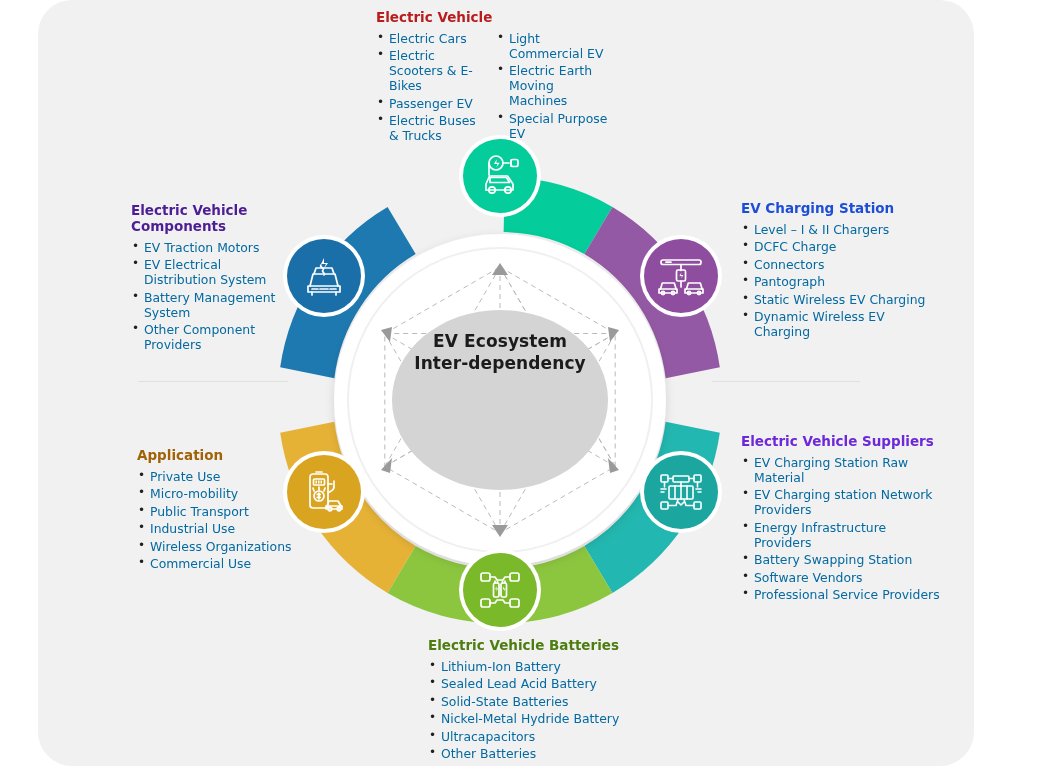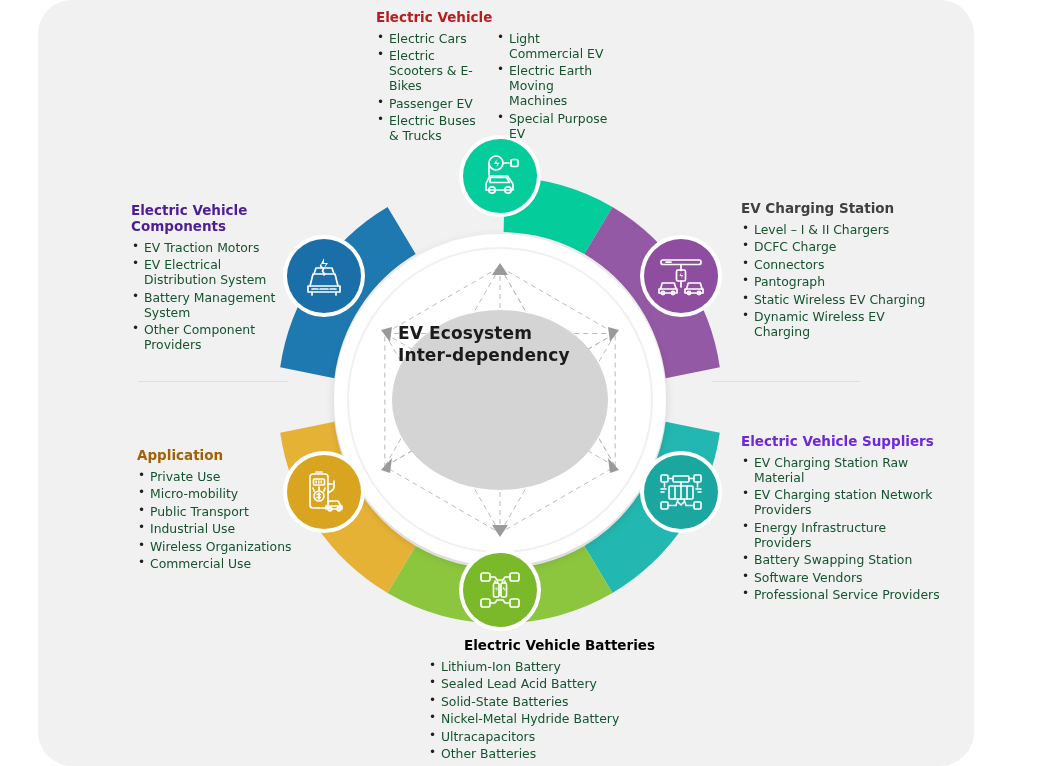--- a/index.html
+++ b/index.html
@@ -14,21 +14,22 @@
     background:#f1f1f1;
     border-radius:34px;
     overflow:hidden;
   }
   #stage{position:absolute;left:0;top:0;width:1054px;height:766px;}
   #wheel{position:absolute;left:277px;top:177px;width:446px;height:446px;}
   #wheel svg{display:block;}
 
   .center-title{
     position:absolute;
-    left:398px;top:322px;width:204px;
+    left:398px;top:330px;width:204px;
+    text-align:center;
     font-weight:bold;font-size:17px;line-height:1.3;
     color:#1b1b1b;
     letter-spacing:.1px;
   }
 
   .ico{
     position:absolute;width:74px;height:74px;border-radius:50%;
     box-shadow:0 0 0 4px #ffffff;
     display:flex;align-items:center;justify-content:center;
   }
@@ -37,21 +38,21 @@
   .blk{position:absolute;}
   .blk h3{
     margin:0 0 5px 0;
     font-size:13.5px;font-weight:bold;line-height:1.18;
   }
   .blk ul{margin:0;padding:0;list-style:none;}
   .blk li{
     position:relative;
     padding-left:13px;
     font-size:12.4px;line-height:1.21;
-    color:#14532d;
+    color:#0369a1;
     margin-bottom:2.5px;
   }
   .blk li:before{
     content:"\2022";position:absolute;left:1px;top:-1px;
     font-size:12px;color:#231f20;
   }
   .two-col{display:flex;gap:16px;}
   .two-col ul{width:104px;}
   .two-col ul.c2{width:112px;}
 
@@ -286,21 +287,21 @@
     <h3 style="color:#4c1d95;">Electric Vehicle Components</h3>
     <ul>
       <li>EV Traction Motors</li>
       <li>EV Electrical Distribution System</li>
       <li>Battery Management System</li>
       <li>Other Component Providers</li>
     </ul>
   </div>
 
   <div class="blk" id="b-charge">
-    <h3 style="color:#404040;">EV Charging Station</h3>
+    <h3 style="color:#1d4ed8;">EV Charging Station</h3>
     <ul>
       <li>Level – I &amp; II Chargers</li>
       <li>DCFC Charge</li>
       <li>Connectors</li>
       <li>Pantograph</li>
       <li>Static Wireless EV Charging</li>
       <li>Dynamic Wireless EV Charging</li>
     </ul>
   </div>
 
@@ -310,21 +311,21 @@
       <li>EV Charging Station Raw Material</li>
       <li>EV Charging station Network Providers</li>
       <li>Energy Infrastructure Providers</li>
       <li>Battery Swapping Station</li>
       <li>Software Vendors</li>
       <li>Professional Service Providers</li>
     </ul>
   </div>
 
   <div class="blk" id="b-batt">
-    <h3 style="color:#000000;margin-left:36px;">Electric Vehicle Batteries</h3>
+    <h3 style="color:#4d7c0f;">Electric Vehicle Batteries</h3>
     <ul>
       <li>Lithium-Ion Battery</li>
       <li>Sealed Lead Acid Battery</li>
       <li>Solid-State Batteries</li>
       <li>Nickel-Metal Hydride Battery</li>
       <li>Ultracapacitors</li>
       <li>Other Batteries</li>
     </ul>
   </div>
 

